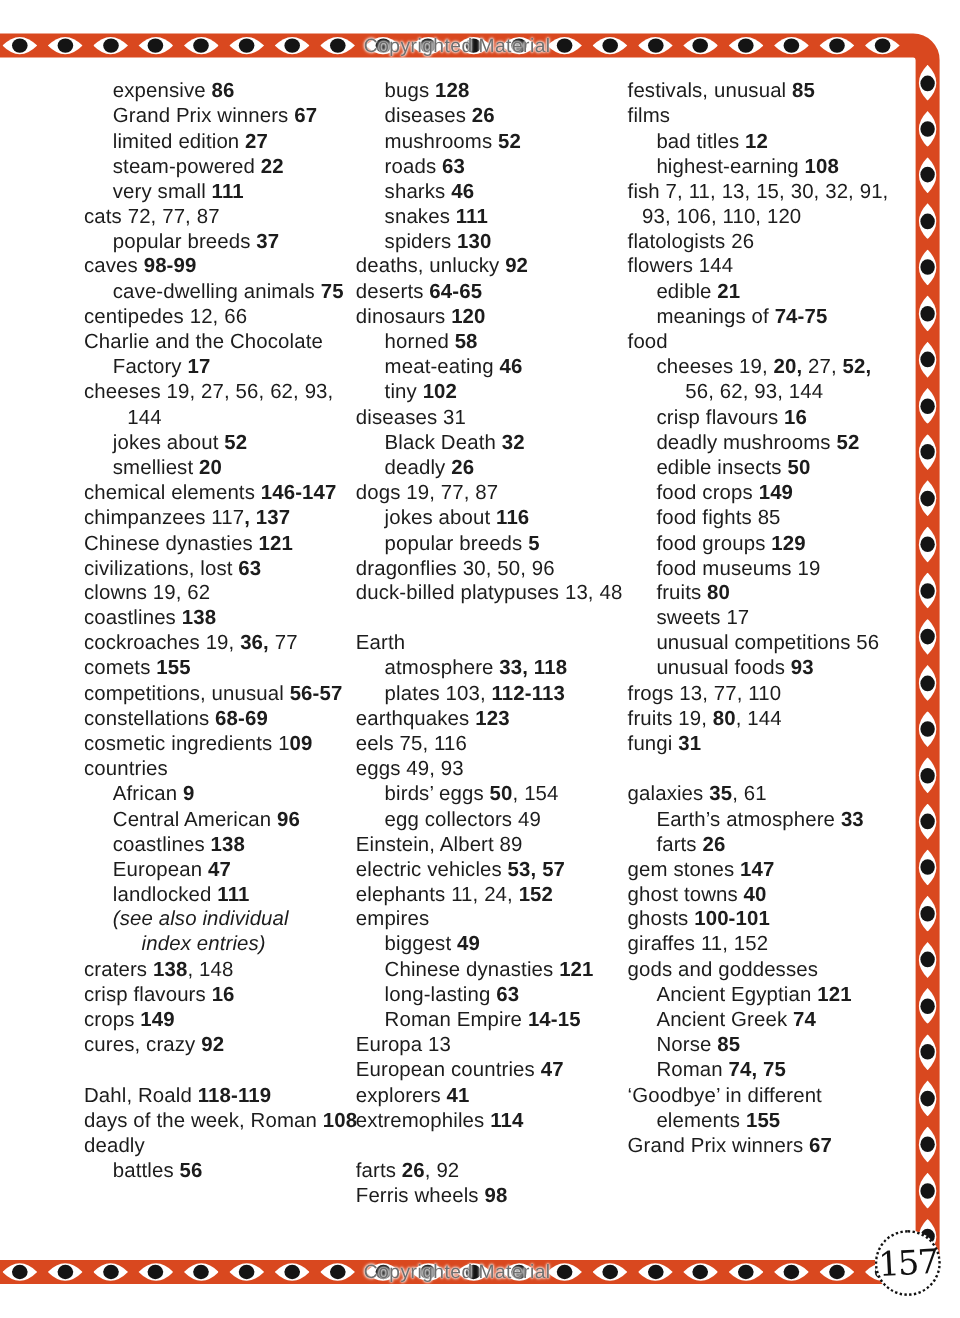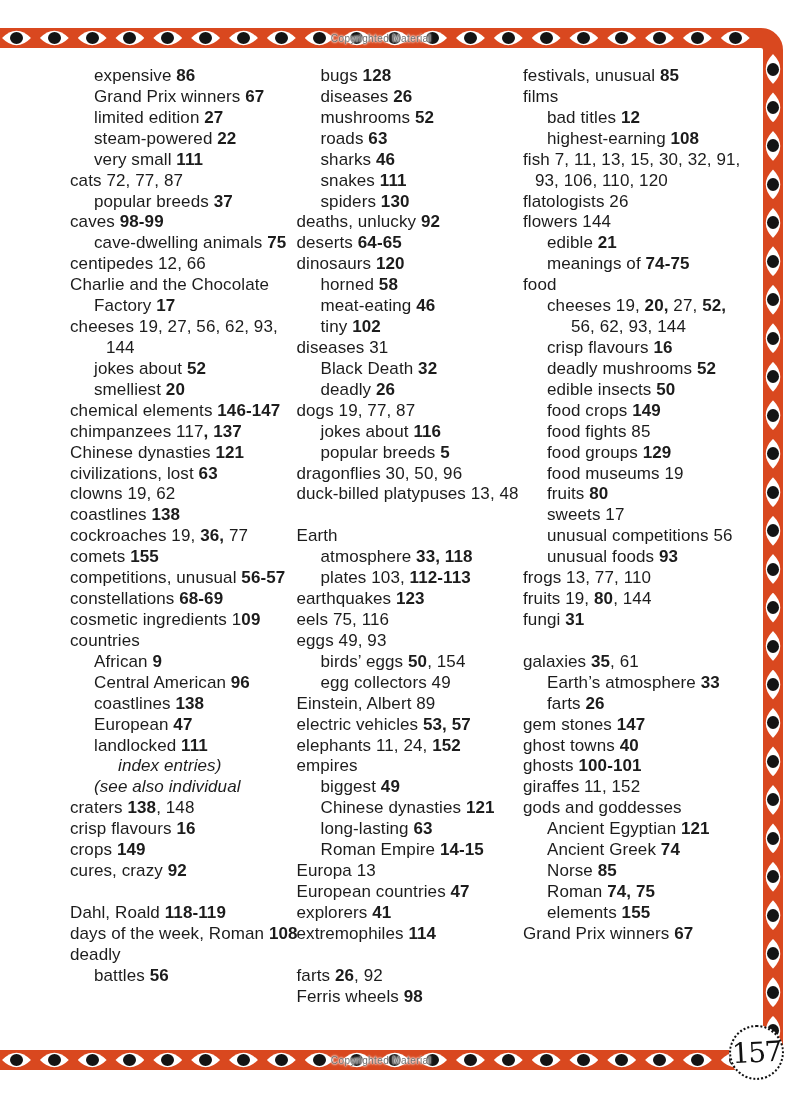--- a/index.html
+++ b/index.html
@@ -39,21 +39,21 @@
   }
   .pupil{
     position:absolute;left:50%;top:50%;
     width:13px;height:12px;margin:-6px -6.5px;
     background:#141414;border-radius:50%;
   }
   .eye-v .pupil{width:12px;height:13px;margin:-6.5px -6px}
   
   .copyright{
     position:absolute;left:0;width:762px;text-align:center;
-    font-size:10px;line-height:18px;color:var(--muted);
+    font-size:16px;line-height:18px;color:var(--muted);
     letter-spacing:.4px;z-index:3;
     text-shadow:0 0 2px #fff,0 0 2px #fff,0 0 3px rgba(255,255,255,.9);
   }
   .copyright.top{top:30px}
   .copyright.bottom{top:1052px}
   
   .index-columns{
     position:absolute;left:70px;top:66px;
     display:flex;color:var(--text);
     font-size:17px;letter-spacing:.1px;z-index:1;justify-content:center;
@@ -323,22 +323,22 @@
         <div class="line"><span>comets </span><span class="bold">155</span></div>
         <div class="line"><span>competitions, unusual </span><span class="bold">56-57</span></div>
         <div class="line"><span>constellations </span><span class="bold">68-69</span></div>
         <div class="line"><span>cosmetic ingredients 1</span><span class="bold">09</span></div>
         <div class="line"><span>countries</span></div>
         <div class="line ind2"><span>African </span><span class="bold">9</span></div>
         <div class="line ind2"><span>Central American </span><span class="bold">96</span></div>
         <div class="line ind2"><span>coastlines </span><span class="bold">138</span></div>
         <div class="line ind2"><span>European </span><span class="bold">47</span></div>
         <div class="line ind2"><span>landlocked </span><span class="bold">111</span></div>
+        <div class="line ind2"><span class="it">(see also individual</span></div>
         <div class="line ind4"><span class="it">index entries)</span></div>
-        <div class="line ind2"><span class="it">(see also individual</span></div>
         <div class="line"><span>craters </span><span class="bold">138</span><span>, 148</span></div>
         <div class="line"><span>crisp flavours </span><span class="bold">16</span></div>
         <div class="line"><span>crops </span><span class="bold">149</span></div>
         <div class="line"><span>cures, crazy </span><span class="bold">92</span></div>
         <div class="line"></div>
         <div class="line"><span>Dahl, Roald </span><span class="bold">118-119</span></div>
         <div class="line"><span>days of the week, Roman </span><span class="bold">108</span></div>
         <div class="line"><span>deadly</span></div>
         <div class="line ind2"><span>battles </span><span class="bold">56</span></div>
       </div>
@@ -423,20 +423,21 @@
         <div class="line ind2"><span>farts </span><span class="bold">26</span></div>
         <div class="line"><span>gem stones </span><span class="bold">147</span></div>
         <div class="line"><span>ghost towns </span><span class="bold">40</span></div>
         <div class="line"><span>ghosts </span><span class="bold">100-101</span></div>
         <div class="line"><span>giraffes 11, 152</span></div>
         <div class="line"><span>gods and goddesses</span></div>
         <div class="line ind2"><span>Ancient Egyptian </span><span class="bold">121</span></div>
         <div class="line ind2"><span>Ancient Greek </span><span class="bold">74</span></div>
         <div class="line ind2"><span>Norse </span><span class="bold">85</span></div>
         <div class="line ind2"><span>Roman </span><span class="bold">74, 75</span></div>
+        <div class="line"><span>‘Goodbye’ in different</span></div>
         <div class="line ind2"><span>elements </span><span class="bold">155</span></div>
         <div class="line"><span>Grand Prix winners </span><span class="bold">67</span></div>
       </div>
   </div>
 
   <div class="page-number">
     <span>157</span>
   </div>
 
 </div>

